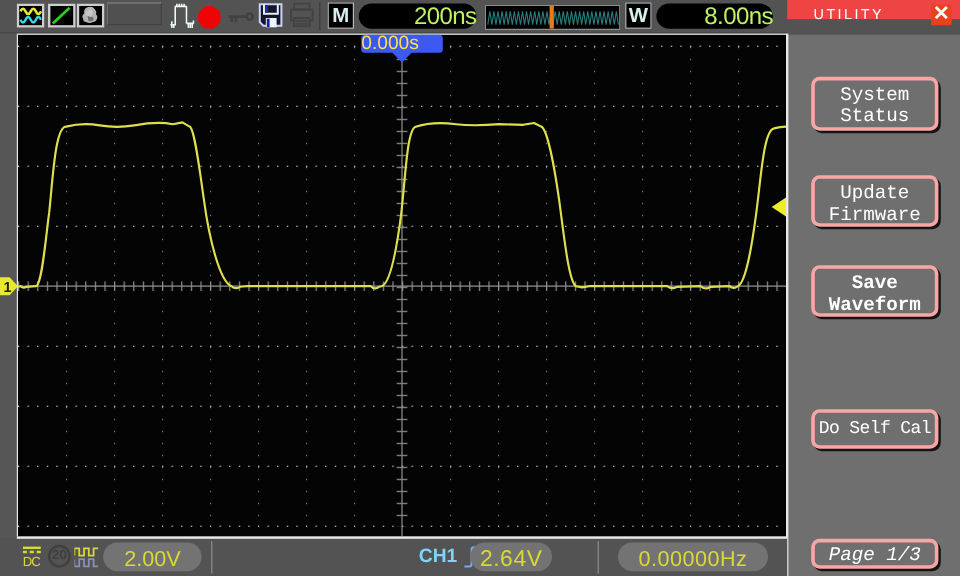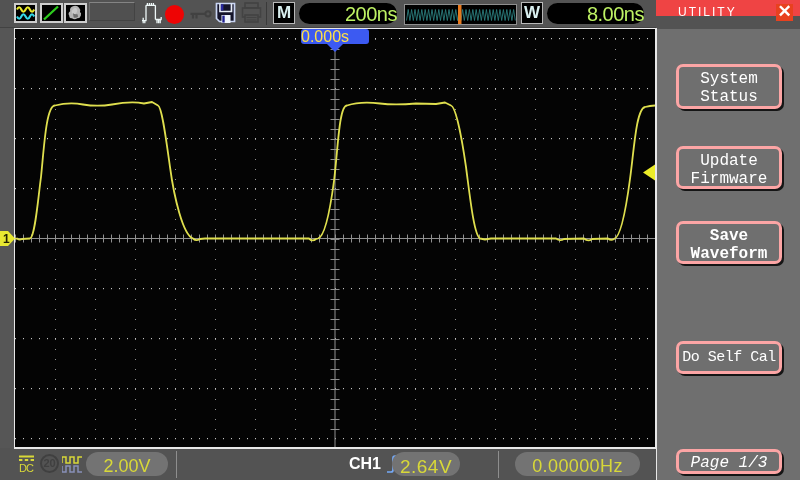--- a/index.html
+++ b/index.html
@@ -214,19 +214,19 @@
 </svg>
 
 <div class="abs" style="left:40px;top:454px;width:15px;height:15px;border:2px solid #404040;border-radius:50%;color:#404040;font-size:11px;font-weight:bold;text-align:center;line-height:15px;">20</div>
 
 <svg class="abs" style="left:62px;top:455px;" width="20" height="19" viewBox="0 0 20 19">
  <path d="M0 8 v-6 h4 v6 h4 v-6 h4 v6 h4 v-6 h4" stroke="#d8d838" stroke-width="1.5" fill="none"></path>
  <path d="M0 11 v6 h4 v-6 h4 v6 h4 v-6 h4 v6 h4" stroke="#8890b8" stroke-width="1.5" fill="none"></path>
 </svg>
 <div class="ypill" style="left:86px;width:82px;">2.00V</div>
 <div class="vsep" style="left:176px;"></div>
-<div class="abs" style="left:349px;top:455px;color:#ffffff;font-size:16px;font-weight:bold;">CH1</div>
+<div class="abs" style="left:349px;top:455px;color:#7dd3fc;font-size:16px;font-weight:bold;">CH1</div>
 <svg class="abs" style="left:386px;top:452px;" width="14" height="23" viewBox="0 0 14 23">
  <path d="M1 20 h4 q2 0 2 -2 v-12 q0 -2 2 -2 h4" stroke="#76aaf8" stroke-width="1.7" fill="none"></path>
 </svg>
 <div class="ypill" style="left:392px;width:68px;font-size:19px;letter-spacing:0.5px;">2.64V</div>
 <div class="vsep" style="left:498px;"></div>
 <div class="ypill" style="left:515px;width:125px;letter-spacing:0.4px;">0.00000Hz</div>
 
 </body></html>

